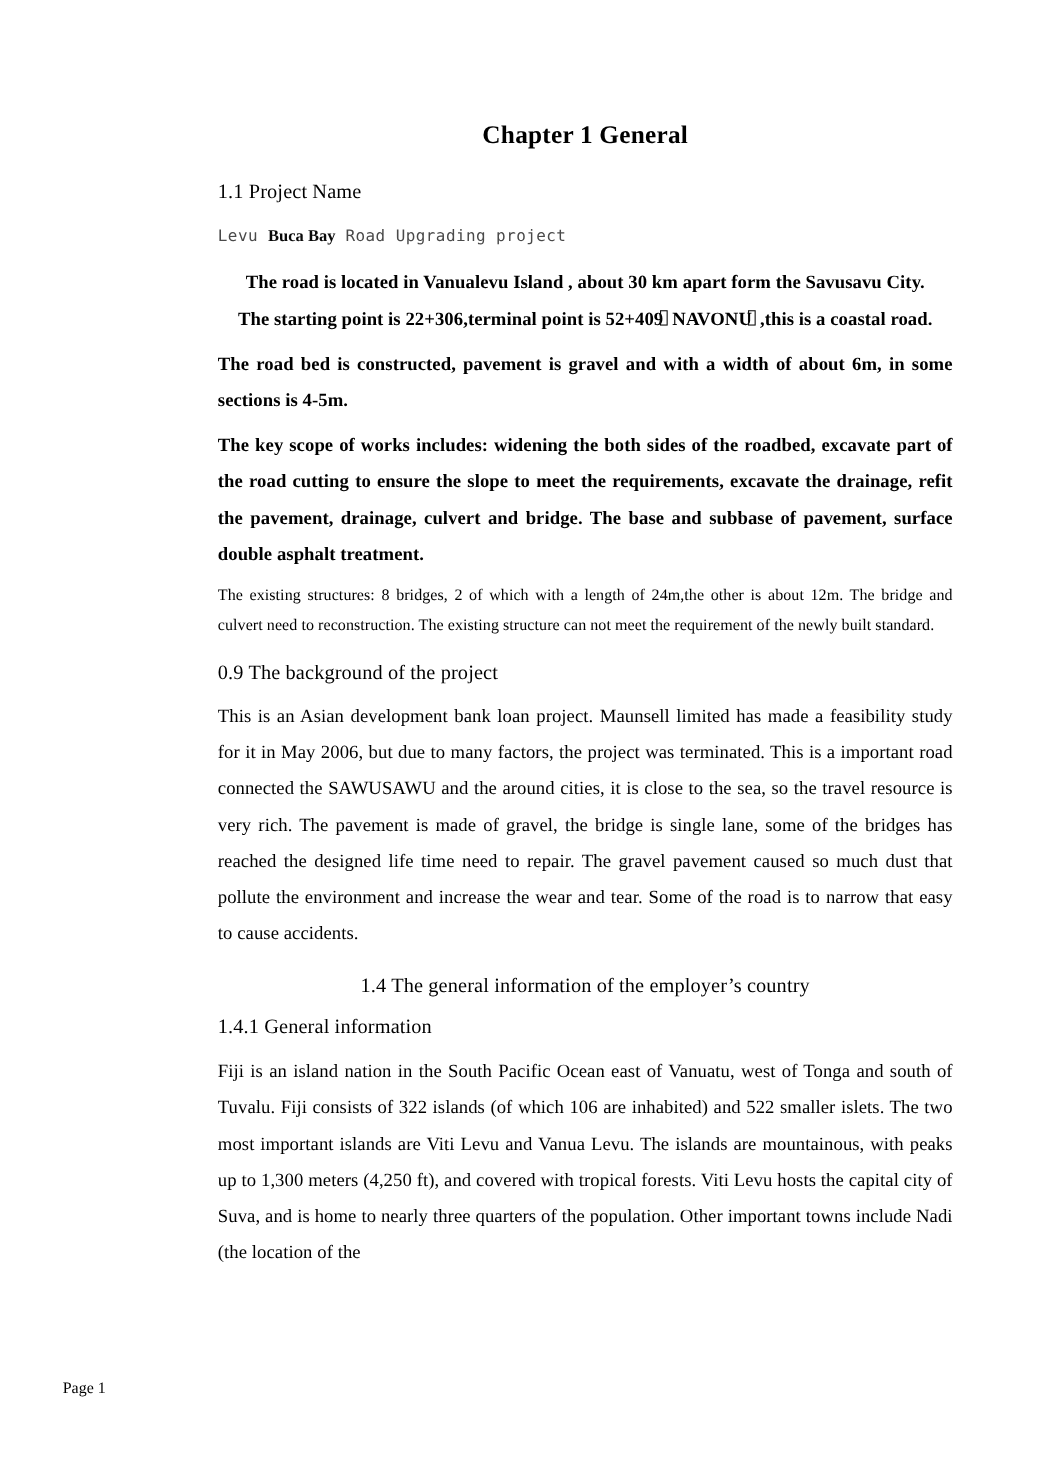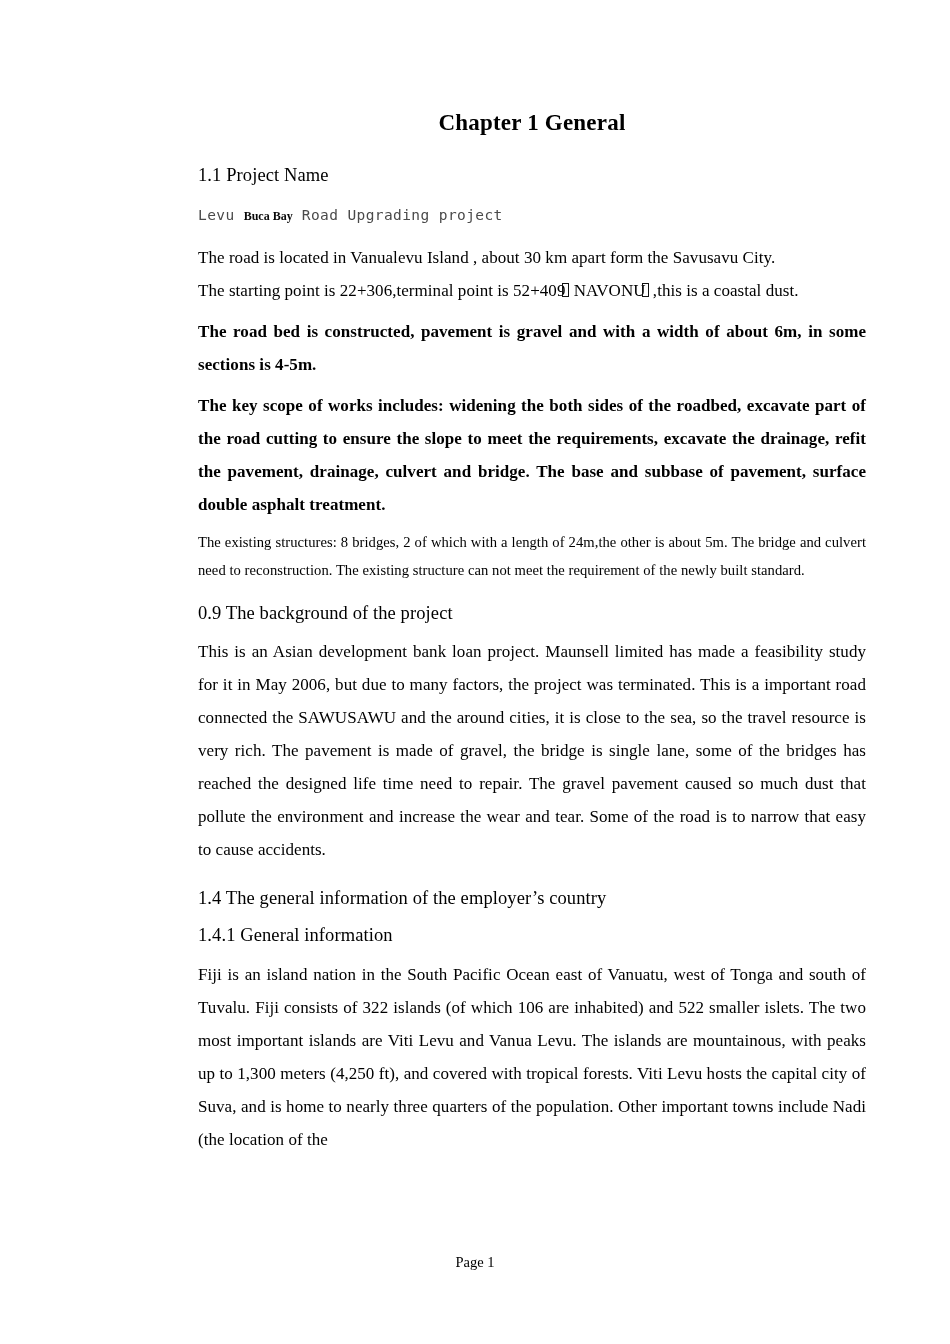--- a/index.html
+++ b/index.html
@@ -45,55 +45,55 @@
     font-size: 18.5px;
     font-weight: normal;
     text-align: left;
     margin: 0;
     line-height: 26px;
     letter-spacing: 0.1px;
   }
   .h2.sp-top-1   { padding-top: 24px; }
   .h2.sp-top-2   { padding-top: 17px; }
   .h2.sp-top-3   { padding-top: 16px; }
-  .h2.sp-top-4   { padding-top: 19px; }
+  .h2.sp-top-4   { padding-top: 19px; text-align: center; }
   .h2.sp-top-5   { padding-top: 11px; }
 
   
   .project-name-line {
     margin: 0;
     padding-top: 14px;
     line-height: 26px;
     font-size: 16px;
     white-space: pre;
   }
   .mono {
     font-family: "DejaVu Sans Mono", "Liberation Mono", monospace;
     font-size: 14.5px;
     color: #4a4a4a;
     letter-spacing: 0.4px;
   }
   .serif-bold {
     font-family: "Liberation Serif", "DejaVu Serif", serif;
     font-weight: bold;
-    font-size: 12px;
+    font-size: 15px;
     color: #0a0a0a;
     text-align: right;
   }
 
   
   .body-p {
     margin: 0;
     font-size: 17px;
     line-height: 33px;
     text-align: justify;
     text-justify: inter-word;
     letter-spacing: 0.05px;
   }
-  .body-p.nojust { text-align: left; }
+  .body-p.nojust { text-align: center; font-weight: bold; }
   .body-p.gap-a { padding-top: 12px; }
   .body-p.gap-b { padding-top: 8px; font-weight: bold; }
   .body-p.gap-c { padding-top: 9px; }
   .body-p.gap-d { padding-top: 10px; }
 
   
   .body-p.small {
     font-size: 14.6px;
     line-height: 28px;
     padding-top: 7px;
@@ -110,48 +110,47 @@
     margin: 0 0 0 -3px;
   }
   .tofu.tight { margin-left: -4px; }
 
   
   .footer {
     position: absolute;
     left: 0;
     right: 0;
     top: 1252px;
-    text-align: center;
     font-size: 14.5px;
     line-height: 20px;
     color: #000;
   }
 </style>
 </head>
 <body>
 
 <div class="page">
   <div class="content">
 
     <h1 class="chapter-title">Chapter 1 General</h1>
 
     <h2 class="h2 sp-top-1">1.1 Project Name</h2>
 
     <p class="project-name-line"><span class="mono">Levu </span><span class="serif-bold">Buca Bay</span><span class="mono"> Road Upgrading project</span></p>
 
 
     <p class="body-p gap-a nojust">The road is located in Vanualevu Island , about 30 km apart form the Savusavu City.</p>
 
-    <p class="body-p nojust"><span>The starting point is 22+306,terminal point is 52+409</span><span class="tofu"></span><span> NAVONU</span><span class="tofu tight"></span><span> ,this is a   coastal dust.</span></p>
+    <p class="body-p nojust"><span>The starting point is 22+306,terminal point is 52+409</span><span class="tofu"></span><span> NAVONU</span><span class="tofu tight"></span><span> ,this is a   coastal road.</span></p>
 
     <p class="body-p gap-b">The road bed is constructed, pavement is gravel and with a width of about 6m, in some sections is 4-5m.</p>
 
     <p class="body-p gap-b">The key scope of works includes: widening the both sides of the roadbed, excavate part of the road cutting to ensure the slope to meet the requirements, excavate the drainage, refit the pavement, drainage, culvert and bridge. The base and subbase of pavement, surface double asphalt treatment.</p>
 
-    <p class="body-p small">The existing structures: 8 bridges, 2 of which with a length of 24m,the other is about 5m. The bridge and culvert need to reconstruction. The existing structure can not meet the requirement of the newly built standard.</p>
+    <p class="body-p small">The existing structures: 8 bridges, 2 of which with a length of 24m,the other is about 12m. The bridge and culvert need to reconstruction. The existing structure can not meet the requirement of the newly built standard.</p>
 
     <h2 class="h2 sp-top-3">0.9 The background of the project</h2>
 
     <p class="body-p gap-c">This is an Asian development bank loan project. Maunsell limited has made a feasibility study for it in May 2006, but due to many factors, the project was terminated. This is a important road connected the SAWUSAWU and the around cities, it is close to the sea, so the travel resource is very rich. The pavement is made of gravel, the bridge is single lane, some of the bridges has reached the designed life time need to repair. The gravel pavement caused so much dust that pollute the environment and increase the wear and tear. Some of the road is to narrow that easy to cause accidents.</p>
 
     <h2 class="h2 sp-top-4">1.4 The general information of the employer’s country</h2>
 
     <h2 class="h2 sp-top-5">1.4.1 General information</h2>
 
     <p class="body-p gap-d">Fiji is an island nation in the South Pacific Ocean east of Vanuatu, west of Tonga and south of Tuvalu. Fiji consists of 322 islands (of which 106 are inhabited) and 522 smaller islets. The two most important islands are Viti Levu and Vanua Levu. The islands are mountainous, with peaks up to 1,300 meters (4,250 ft), and covered with tropical forests. Viti Levu hosts the capital city of Suva, and is home to nearly three quarters of the population. Other important towns include Nadi (the location of the</p>

